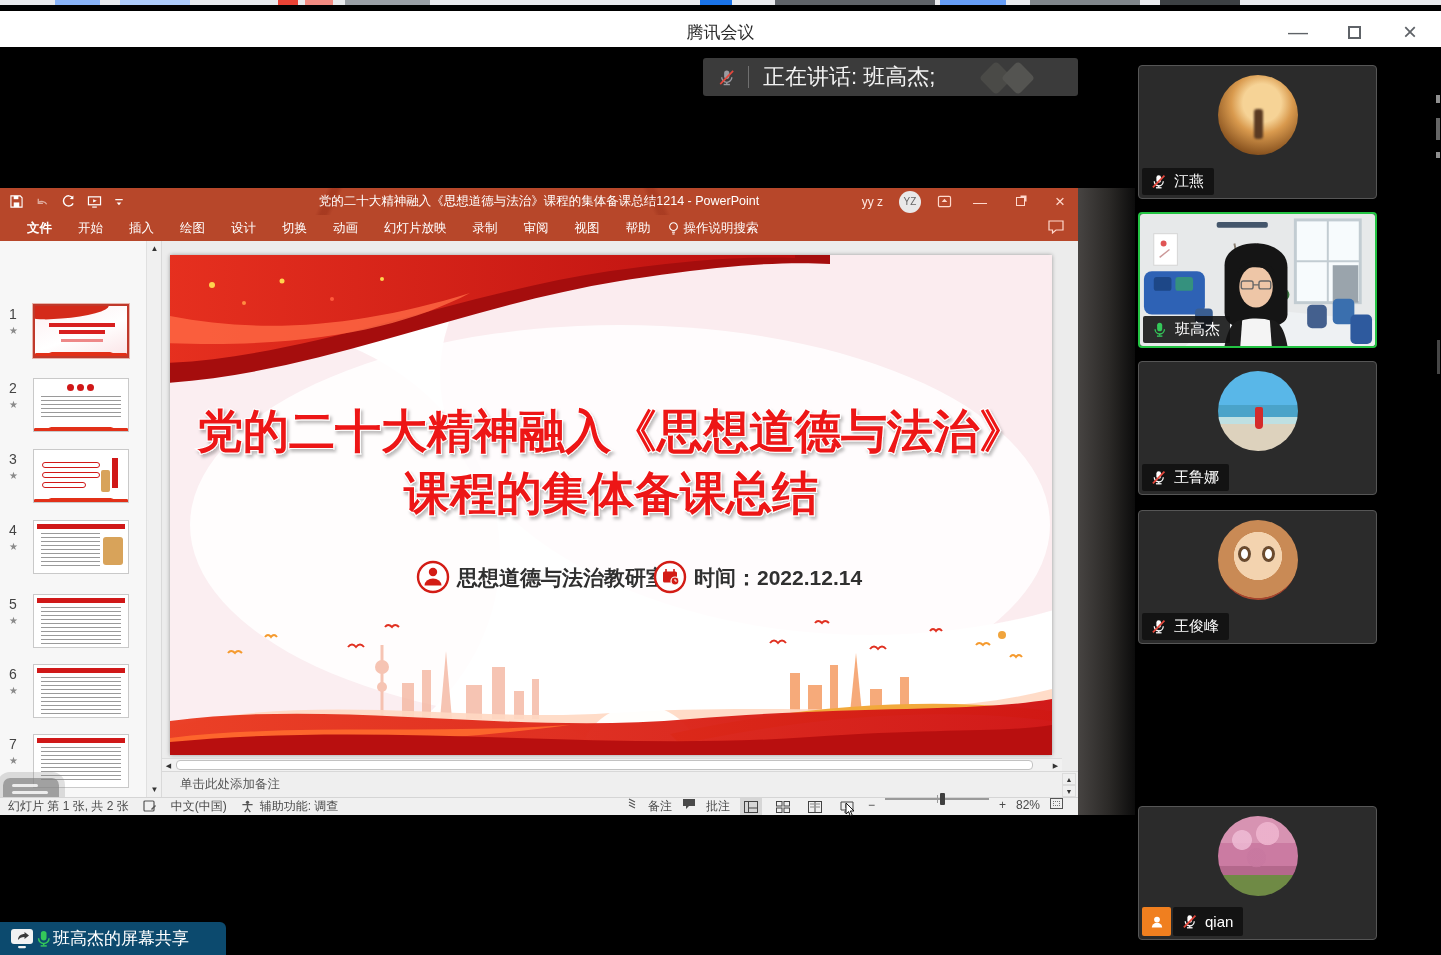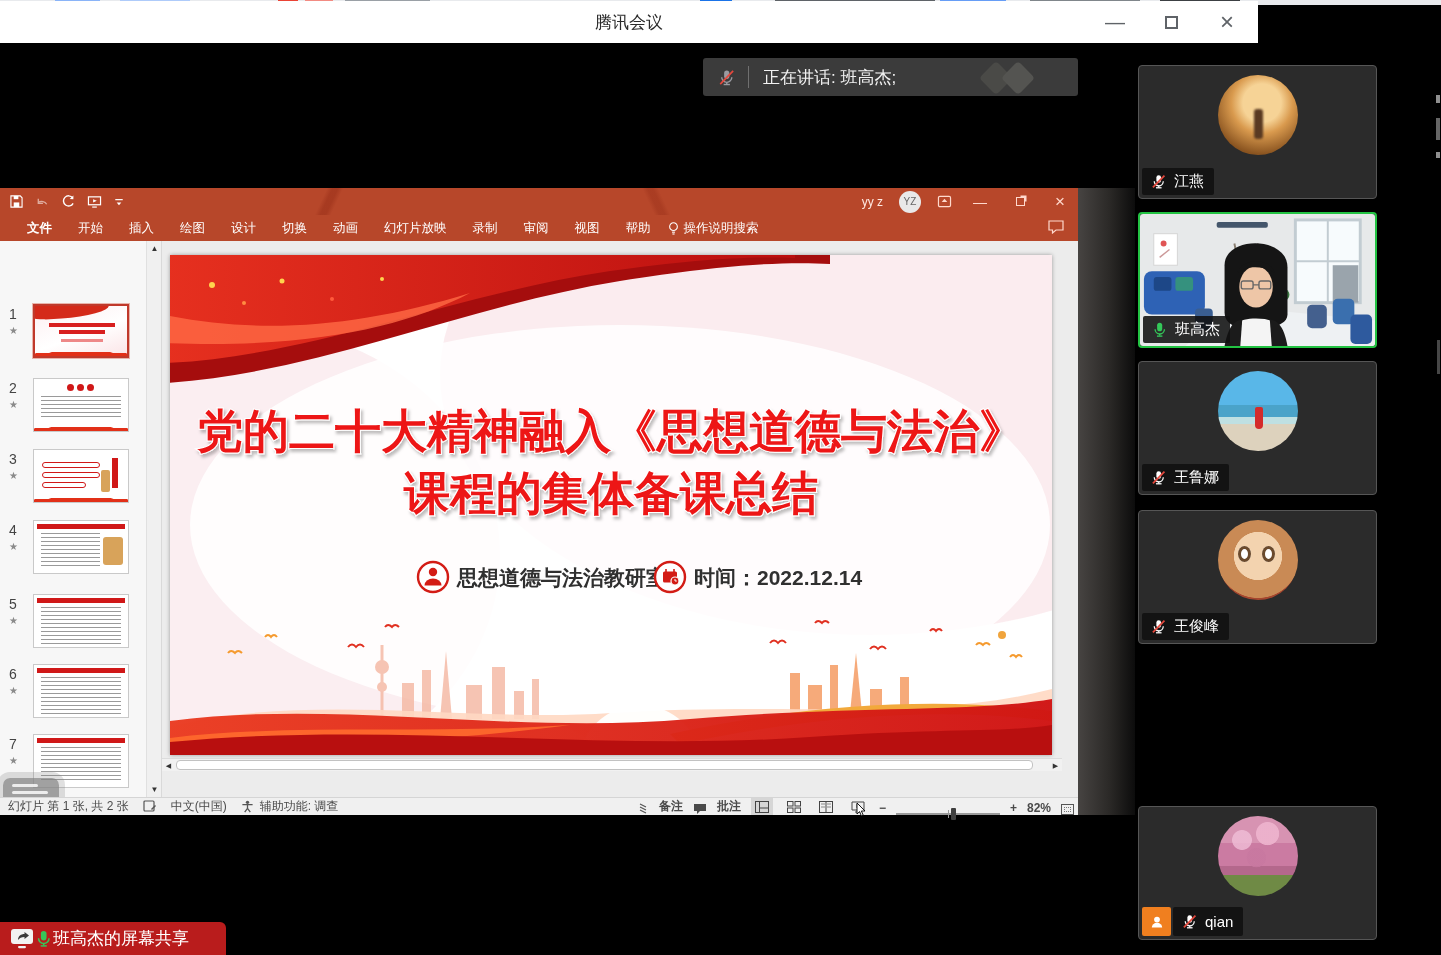--- a/index.html
+++ b/index.html
@@ -5,33 +5,33 @@
   html,body{margin:0;padding:0;background:#111;}
   *{box-sizing:border-box;font-family:"Liberation Sans",sans-serif;}
   .screen{position:relative;width:1441px;height:955px;overflow:hidden;background:#000;}
   .abs{position:absolute;}
 
   
   .top-strip{left:0;top:0;width:1441px;height:5px;background:#e8eaed;}
   .seg{position:absolute;top:0;height:5px;}
 
   
-  .titlebar{left:0;top:1px;width:1258px;height:42px;background:#ffffff;display:flex;align-items:center;}
+  .titlebar{left:0;top:11px;width:1441px;height:42px;background:#ffffff;display:flex;align-items:center;}
   .tb-title{position:absolute;left:0;right:0;text-align:center;font-size:17px;color:#2b2b2b;}
   .tb-controls{position:absolute;right:8px;top:0;height:42px;display:flex;align-items:center;gap:26px;padding-right:8px;}
   .winbtn{width:30px;height:30px;display:flex;align-items:center;justify-content:center;color:#5f6368;font-size:20px;cursor:default;}
   .win-max i{display:block;width:13px;height:13px;border:2px solid #5f6368;}
 
   
   .stage{left:0;top:47px;width:1135px;height:908px;background:#000;}
 
   
   .status-pill{left:703px;top:11px;width:375px;height:38px;background:#3b3b3b;border-radius:3px;display:flex;align-items:center;padding:0 14px;}
   .pill-div{width:1px;height:22px;background:#707070;margin:0 14px 0 12px;}
-  .pill-text{color:#f2f2f2;font-size:17px;}
+  .pill-text{color:#f2f2f2;font-size:22px;}
   .wm{position:absolute;right:32px;top:4px;width:70px;height:32px;opacity:.55;}
   .wm i{position:absolute;width:24px;height:24px;background:#6a6a63;border-radius:4px;transform:rotate(45deg);top:4px;}
   .wm i:first-child{left:8px;background:#575751;}
   .wm i:last-child{left:30px;}
 
   
   .ppt{left:0;top:141px;width:1078px;height:627px;background:#fff;}
   .ppt-titlebar{position:absolute;left:0;top:0;width:1078px;height:27px;background:#b7472a;display:flex;align-items:center;color:#fff;
     background-image:linear-gradient(115deg,transparent 30%,rgba(120,20,5,.25) 30.5%,rgba(120,20,5,.25) 31%,transparent 31.5%),linear-gradient(65deg,transparent 60%,rgba(120,20,5,.2) 60.5%,rgba(120,20,5,.2) 61%,transparent 61.5%);}
   .qat{display:flex;align-items:center;gap:12px;padding-left:10px;z-index:2;}
@@ -72,34 +72,34 @@
   .vthumb{position:absolute;left:1px;top:17px;width:13px;height:62px;background:#fff;border:1px solid #c2c2c2;}
   .hscroll{position:absolute;left:162px;top:517px;width:900px;height:13px;background:#f1f1f1;border-top:1px solid #dcdcdc;}
   .hsbtn{position:absolute;top:0;width:13px;height:13px;color:#333;font-size:7px;text-align:center;line-height:13px;}
   .hthumb{position:absolute;left:14px;top:1px;width:857px;height:10px;background:#fff;border:1px solid #c2c2c2;border-radius:4px;}
   .notes{position:absolute;left:162px;top:530px;width:916px;height:26px;background:#efefef;border-top:1px solid #d8d8d8;color:#555;font-size:12.5px;display:flex;align-items:center;padding-left:18px;}
   .notes-arrows{position:absolute;right:2px;top:1px;width:14px;}
   .notes-arrows div{height:12px;font-size:7px;color:#333;text-align:center;line-height:12px;background:#efefef;border:1px solid #dcdcdc;}
 
   .ppt-status{position:absolute;left:0;top:609px;width:1078px;height:18px;background:#f0f0f0;border-top:1px solid #d5d5d5;display:flex;align-items:center;font-size:12px;color:#4a4a4a;}
   .st-left{display:flex;align-items:center;gap:14px;padding-left:8px;}
-  .st-right{position:absolute;right:4px;display:flex;align-items:flex-end;gap:10px;font-weight:bold;}
+  .st-right{position:absolute;right:15px;display:flex;align-items:flex-start;gap:10px;}
   .viewbtn{width:22px;height:17px;display:flex;align-items:center;justify-content:center;}
   .viewbtn.sel{background:#d6d6d6;}
   .zoomtrack{position:relative;width:104px;height:2px;background:#9a9a9a;}
   .zoomtrack .notch{position:absolute;left:50%;top:-3px;width:1px;height:8px;background:#9a9a9a;}
   .zoomtrack .zthumb{position:absolute;left:53%;top:-5px;width:5px;height:12px;background:#3f3f3f;border-radius:1px;}
   .fiticon{width:13px;height:11px;border:1px solid #555;position:relative;}
   .fiticon:after{content:"";position:absolute;inset:2px;border:1px dotted #777;}
 
   
   .desktop-band{left:1078px;top:141px;width:57px;height:627px;background:linear-gradient(90deg,#474442,#2b2927 55%,#0c0c0c);}
 
   
-  .share-pill{left:0;top:875px;width:226px;height:33px;background:#b91c1c;border-top-right-radius:6px;display:flex;align-items:center;padding:16px 10px;}
+  .share-pill{left:0;top:875px;width:226px;height:33px;background:#0c4a6e;border-top-right-radius:6px;display:flex;align-items:center;padding:16px 10px;}
   .share-pill span{color:#fff;font-size:17px;}
 
   
   .panel{left:1135px;top:47px;width:330px;height:908px;background:#000;}
   .tile{position:absolute;left:3px;width:239px;height:134px;background:#2b2b2b;border:1px solid #565656;border-radius:4px;}
   .tile.speaking{border:2px solid #23c343;}
   .avatar-circle{position:absolute;left:79px;top:9px;width:80px;height:80px;border-radius:50%;overflow:hidden;}
   .name-tag{position:absolute;left:3px;bottom:3px;display:flex;align-items:stretch;}
   .nt-dark{background:rgba(16,16,16,.88);border-radius:2px;display:flex;align-items:center;gap:7px;padding:4px 10px 4px 8px;}
   .name-tag span{color:#fff;font-size:15px;}
@@ -187,20 +187,21 @@
           <svg width="15" height="13" viewBox="0 0 15 14">
               <rect x="1" y="2" width="13" height="8.5" fill="none" stroke="#fff" stroke-width="1.3"></rect>
               <path d="M6 4.5 L10 6.2 L6 8 Z" fill="#fff"></path>
               <line x1="5" y1="13" x2="10" y2="13" stroke="#fff" stroke-width="1.3"></line>
             </svg>
           <svg width="10" height="13" viewBox="0 0 10 14">
               <line x1="1" y1="5" x2="9" y2="5" stroke="#fff" stroke-width="1.3"></line>
               <path d="M2.5 8 L5 11 L7.5 8 Z" fill="#fff"></path>
             </svg>
         </div>
+        <div class="ppt-title">党的二十大精神融入《思想道德与法治》课程的集体备课总结1214 - PowerPoint</div>
         <div class="ppt-right">
           <div class="acct">yy z</div>
           <div class="ppt-avatar">YZ</div>
           <svg width="15" height="13" viewBox="0 0 15 14">
               <rect x="1" y="1.5" width="13" height="11" rx="1.5" fill="none" stroke="#ffd9cd" stroke-width="1.3"></rect>
               <path d="M7.5 4 L10.5 7.5 L4.5 7.5 Z" fill="#ffd9cd"></path>
             </svg>
           <div class="ppt-winbtn">—</div>
           <div class="ppt-winbtn restore">
               <i></i>
@@ -417,20 +418,27 @@
               </svg>
           </div>
         </div>
 
         <div class="hscroll">
           <div class="hsbtn" style="left:0;">◀</div>
           <div class="hthumb"></div>
           <div class="hsbtn" style="right:0;">▶</div>
         </div>
 
+        <div class="notes">
+          <span>单击此处添加备注</span>
+          <div class="notes-arrows">
+            <div>▲</div>
+            <div>▼</div>
+          </div>
+        </div>
       </div>
 
       <div class="ppt-status">
         <div class="st-left">
           <span>幻灯片 第 1 张, 共 2 张</span>
           <svg width="14" height="13" viewBox="0 0 14 13">
               <rect x="1" y="1" width="10" height="10" rx="1" fill="none" stroke="#555" stroke-width="1.2"></rect>
               <path d="M8 9 L12 5 L13 6 L9 10 Z" fill="#555"></path>
             </svg>
           <span>中文(中国)</span>

